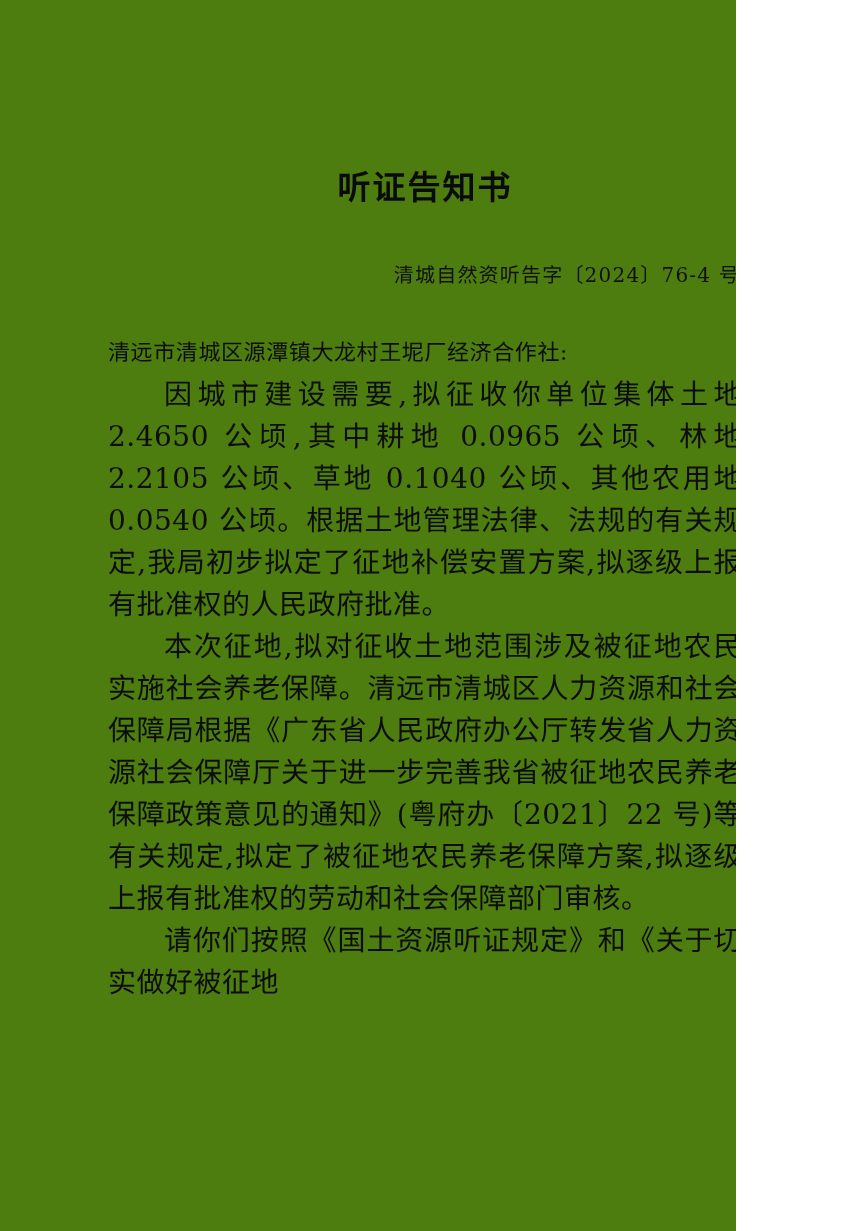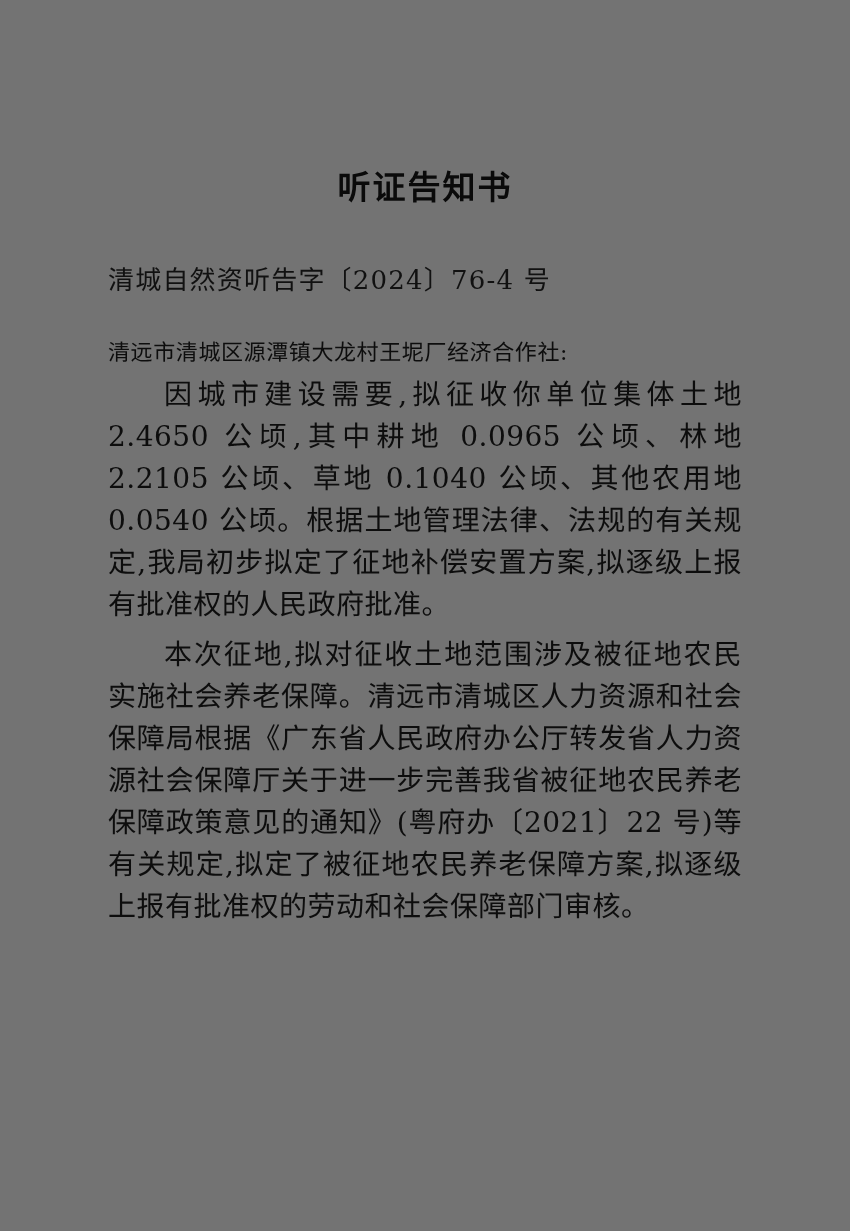--- a/index.html
+++ b/index.html
@@ -7,23 +7,23 @@
     margin: 0;
     padding: 0;
     background: #ffffff;
   }
   body {
     font-family: "DejaVu Serif", "Liberation Serif", serif;
     color: #000000;
   }
   .page {
     position: relative;
-    width: 850px;
+    width: 736px;
     height: 1231px;
-    background: #737373;
+    background: #4d7c0f;
     overflow: hidden;
     box-sizing: border-box;
   }
   
   .doc-title {
     position: absolute;
     top: 168px;
     left: 0;
     width: 850px;
     text-align: center;
@@ -33,21 +33,22 @@
     letter-spacing: 2px;
     color: #0a0a0a;
     line-height: 1.2;
   }
   
   .doc-number {
     position: absolute;
     top: 259px;
     left: 108px;
     width: 632px;
-    font-size: 26px;
+    text-align: right;
+    font-size: 20px;
     letter-spacing: 1.2px;
     color: #111111;
     white-space: nowrap;
   }
   
   .body-block {
     position: absolute;
     top: 332px;
     left: 108px;
     width: 634px;
@@ -63,36 +64,37 @@
   .para {
     font-size: 28px;
     line-height: 42px;
     letter-spacing: 0.5px;
     color: #0d0d0d;
     text-indent: 2em;
     text-align: justify;
     text-justify: inter-character;
     margin: 0;
   }
-  .para + .para { margin-top: 8px; }
+  .para + .para { margin-top: 0; }
 </style>
 </head>
 <body>
 
 <div class="page">
 
   <div class="doc-title">听证告知书</div>
 
   <div class="doc-number">清城自然资听告字〔2024〕76-4 号</div>
 
   <div class="body-block">
 
     <div class="addressee">清远市清城区源潭镇大龙村王坭厂经济合作社:</div>
 
     <p class="para">因城市建设需要,拟征收你单位集体土地 2.4650 公顷,其中耕地 0.0965 公顷、林地 2.2105 公顷、草地 0.1040 公顷、其他农用地 0.0540 公顷。根据土地管理法律、法规的有关规定,我局初步拟定了征地补偿安置方案,拟逐级上报有批准权的人民政府批准。</p>
 
     <p class="para">本次征地,拟对征收土地范围涉及被征地农民实施社会养老保障。清远市清城区人力资源和社会保障局根据《广东省人民政府办公厅转发省人力资源社会保障厅关于进一步完善我省被征地农民养老保障政策意见的通知》(粤府办〔2021〕22 号)等有关规定,拟定了被征地农民养老保障方案,拟逐级上报有批准权的劳动和社会保障部门审核。</p>
 
 
+    <p class="para">请你们按照《国土资源听证规定》和《关于切实做好被征地</p>
 
   </div>
 
 </div>
 
 </body></html>

